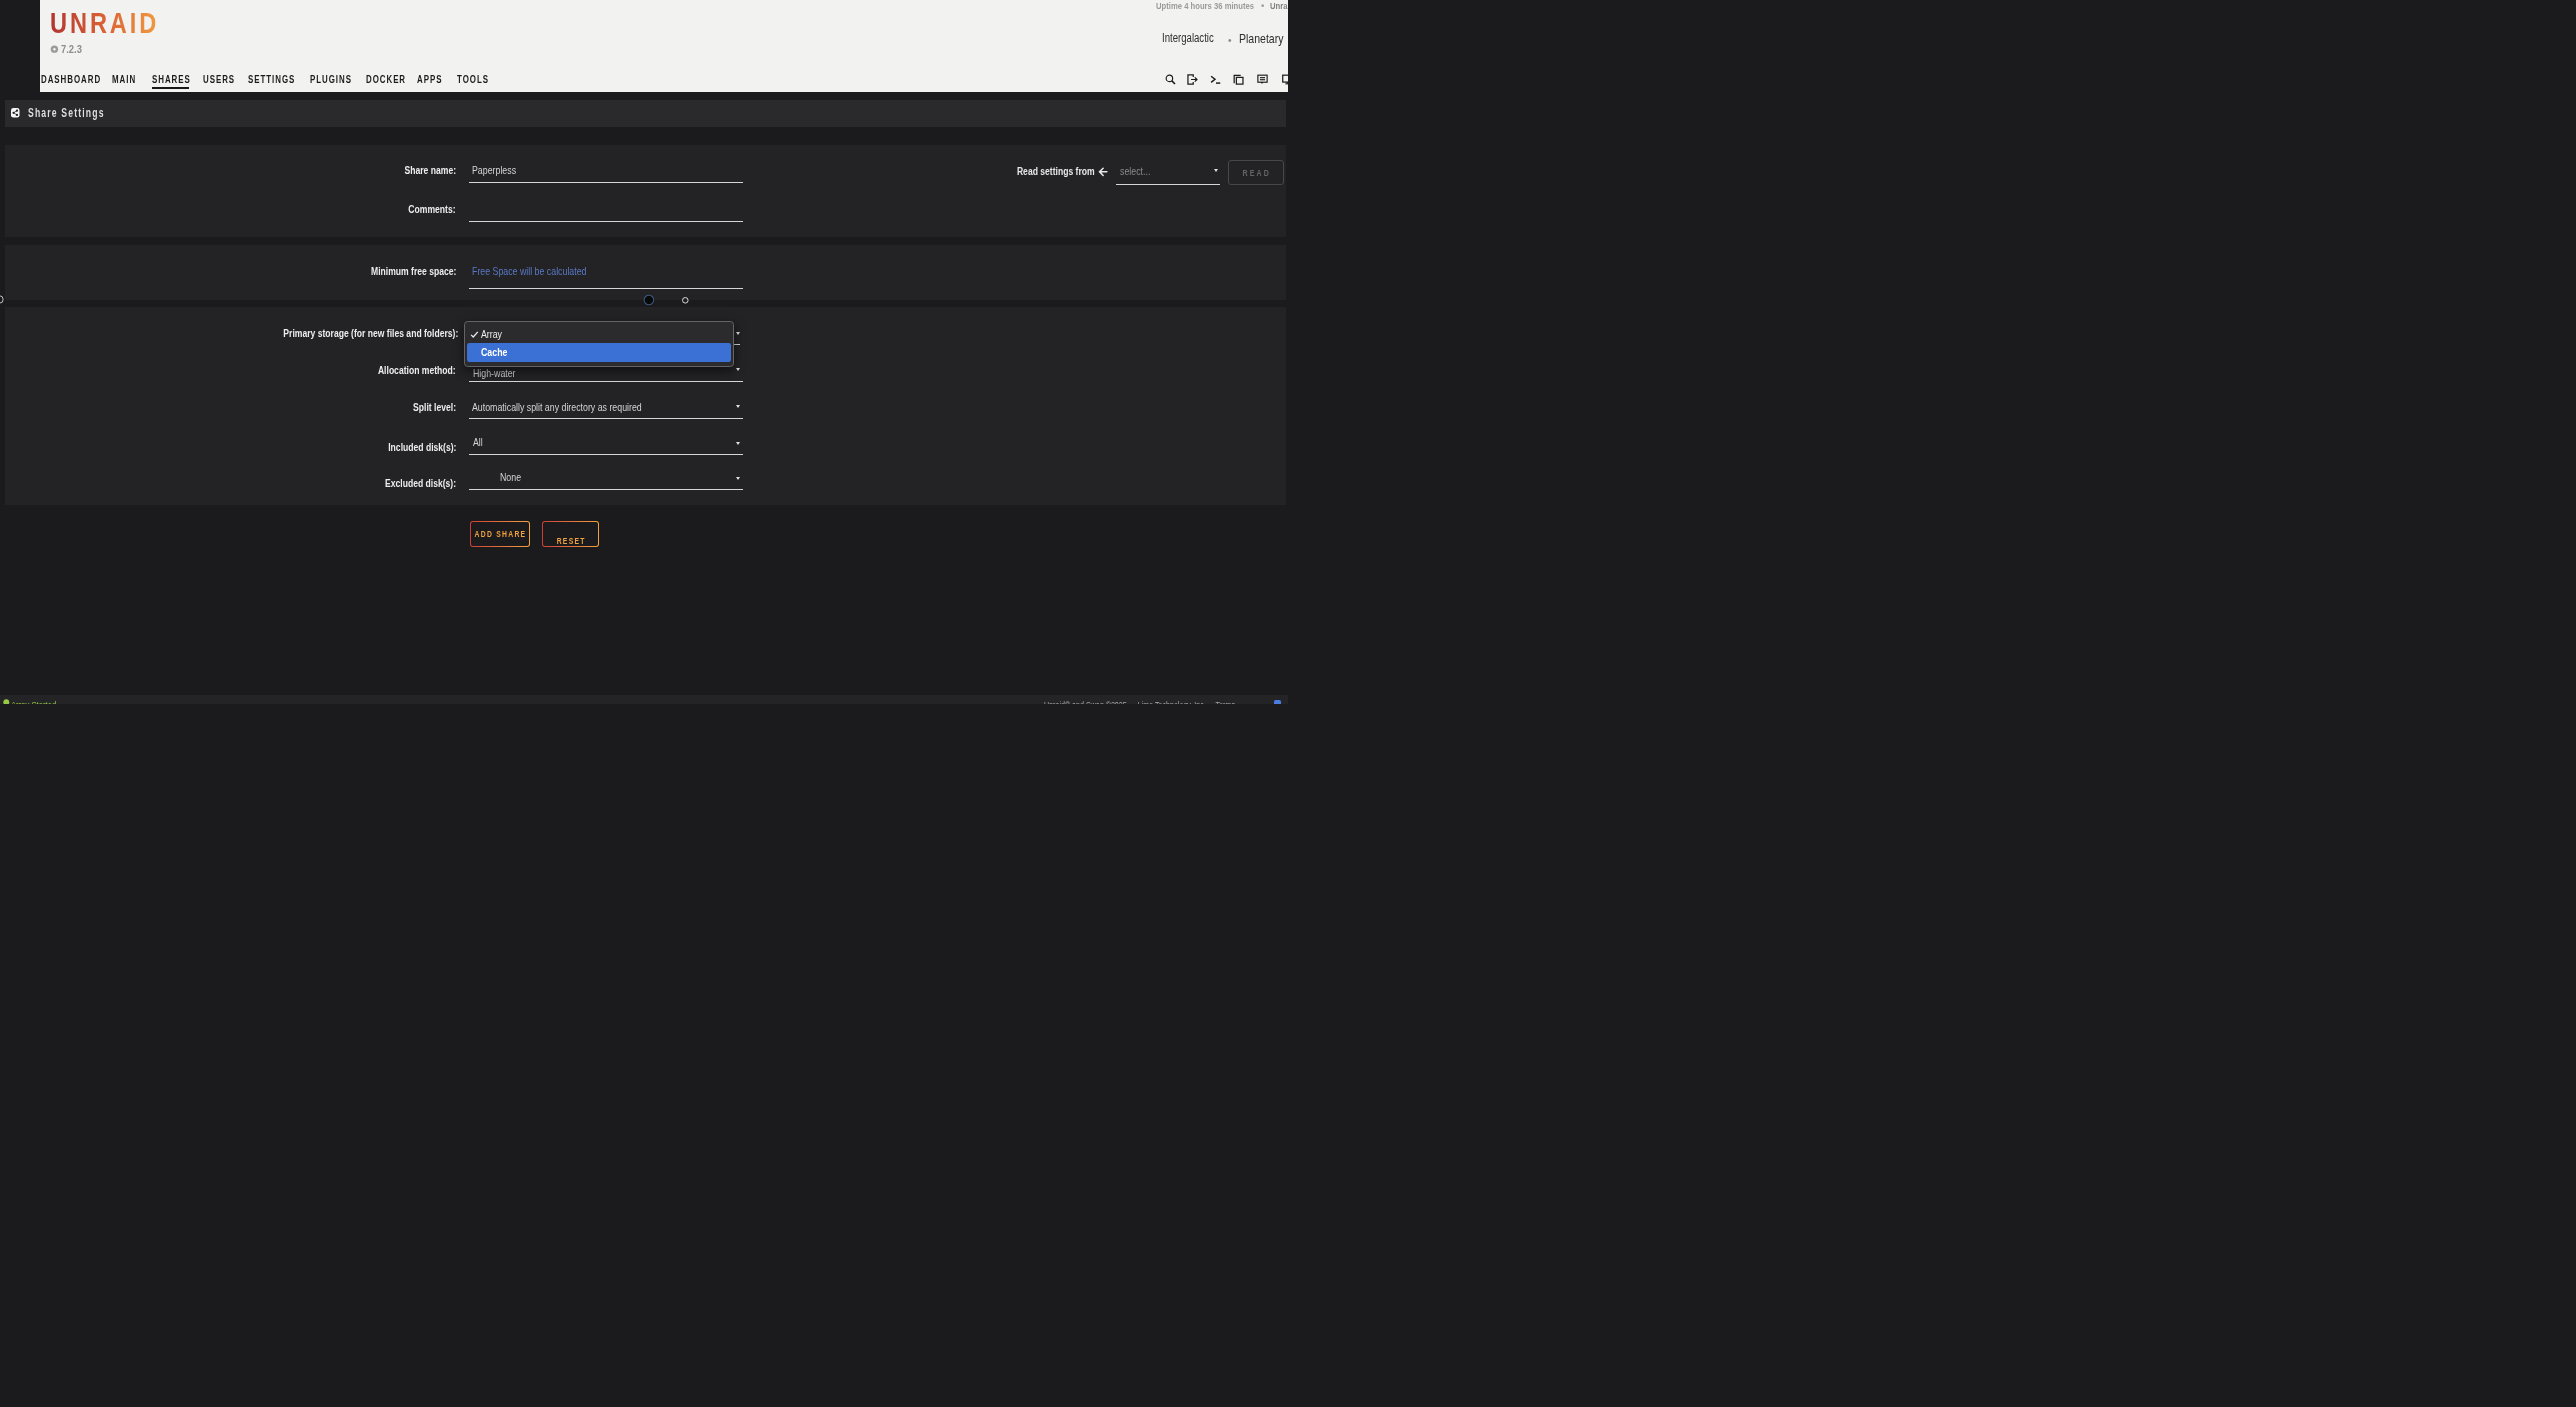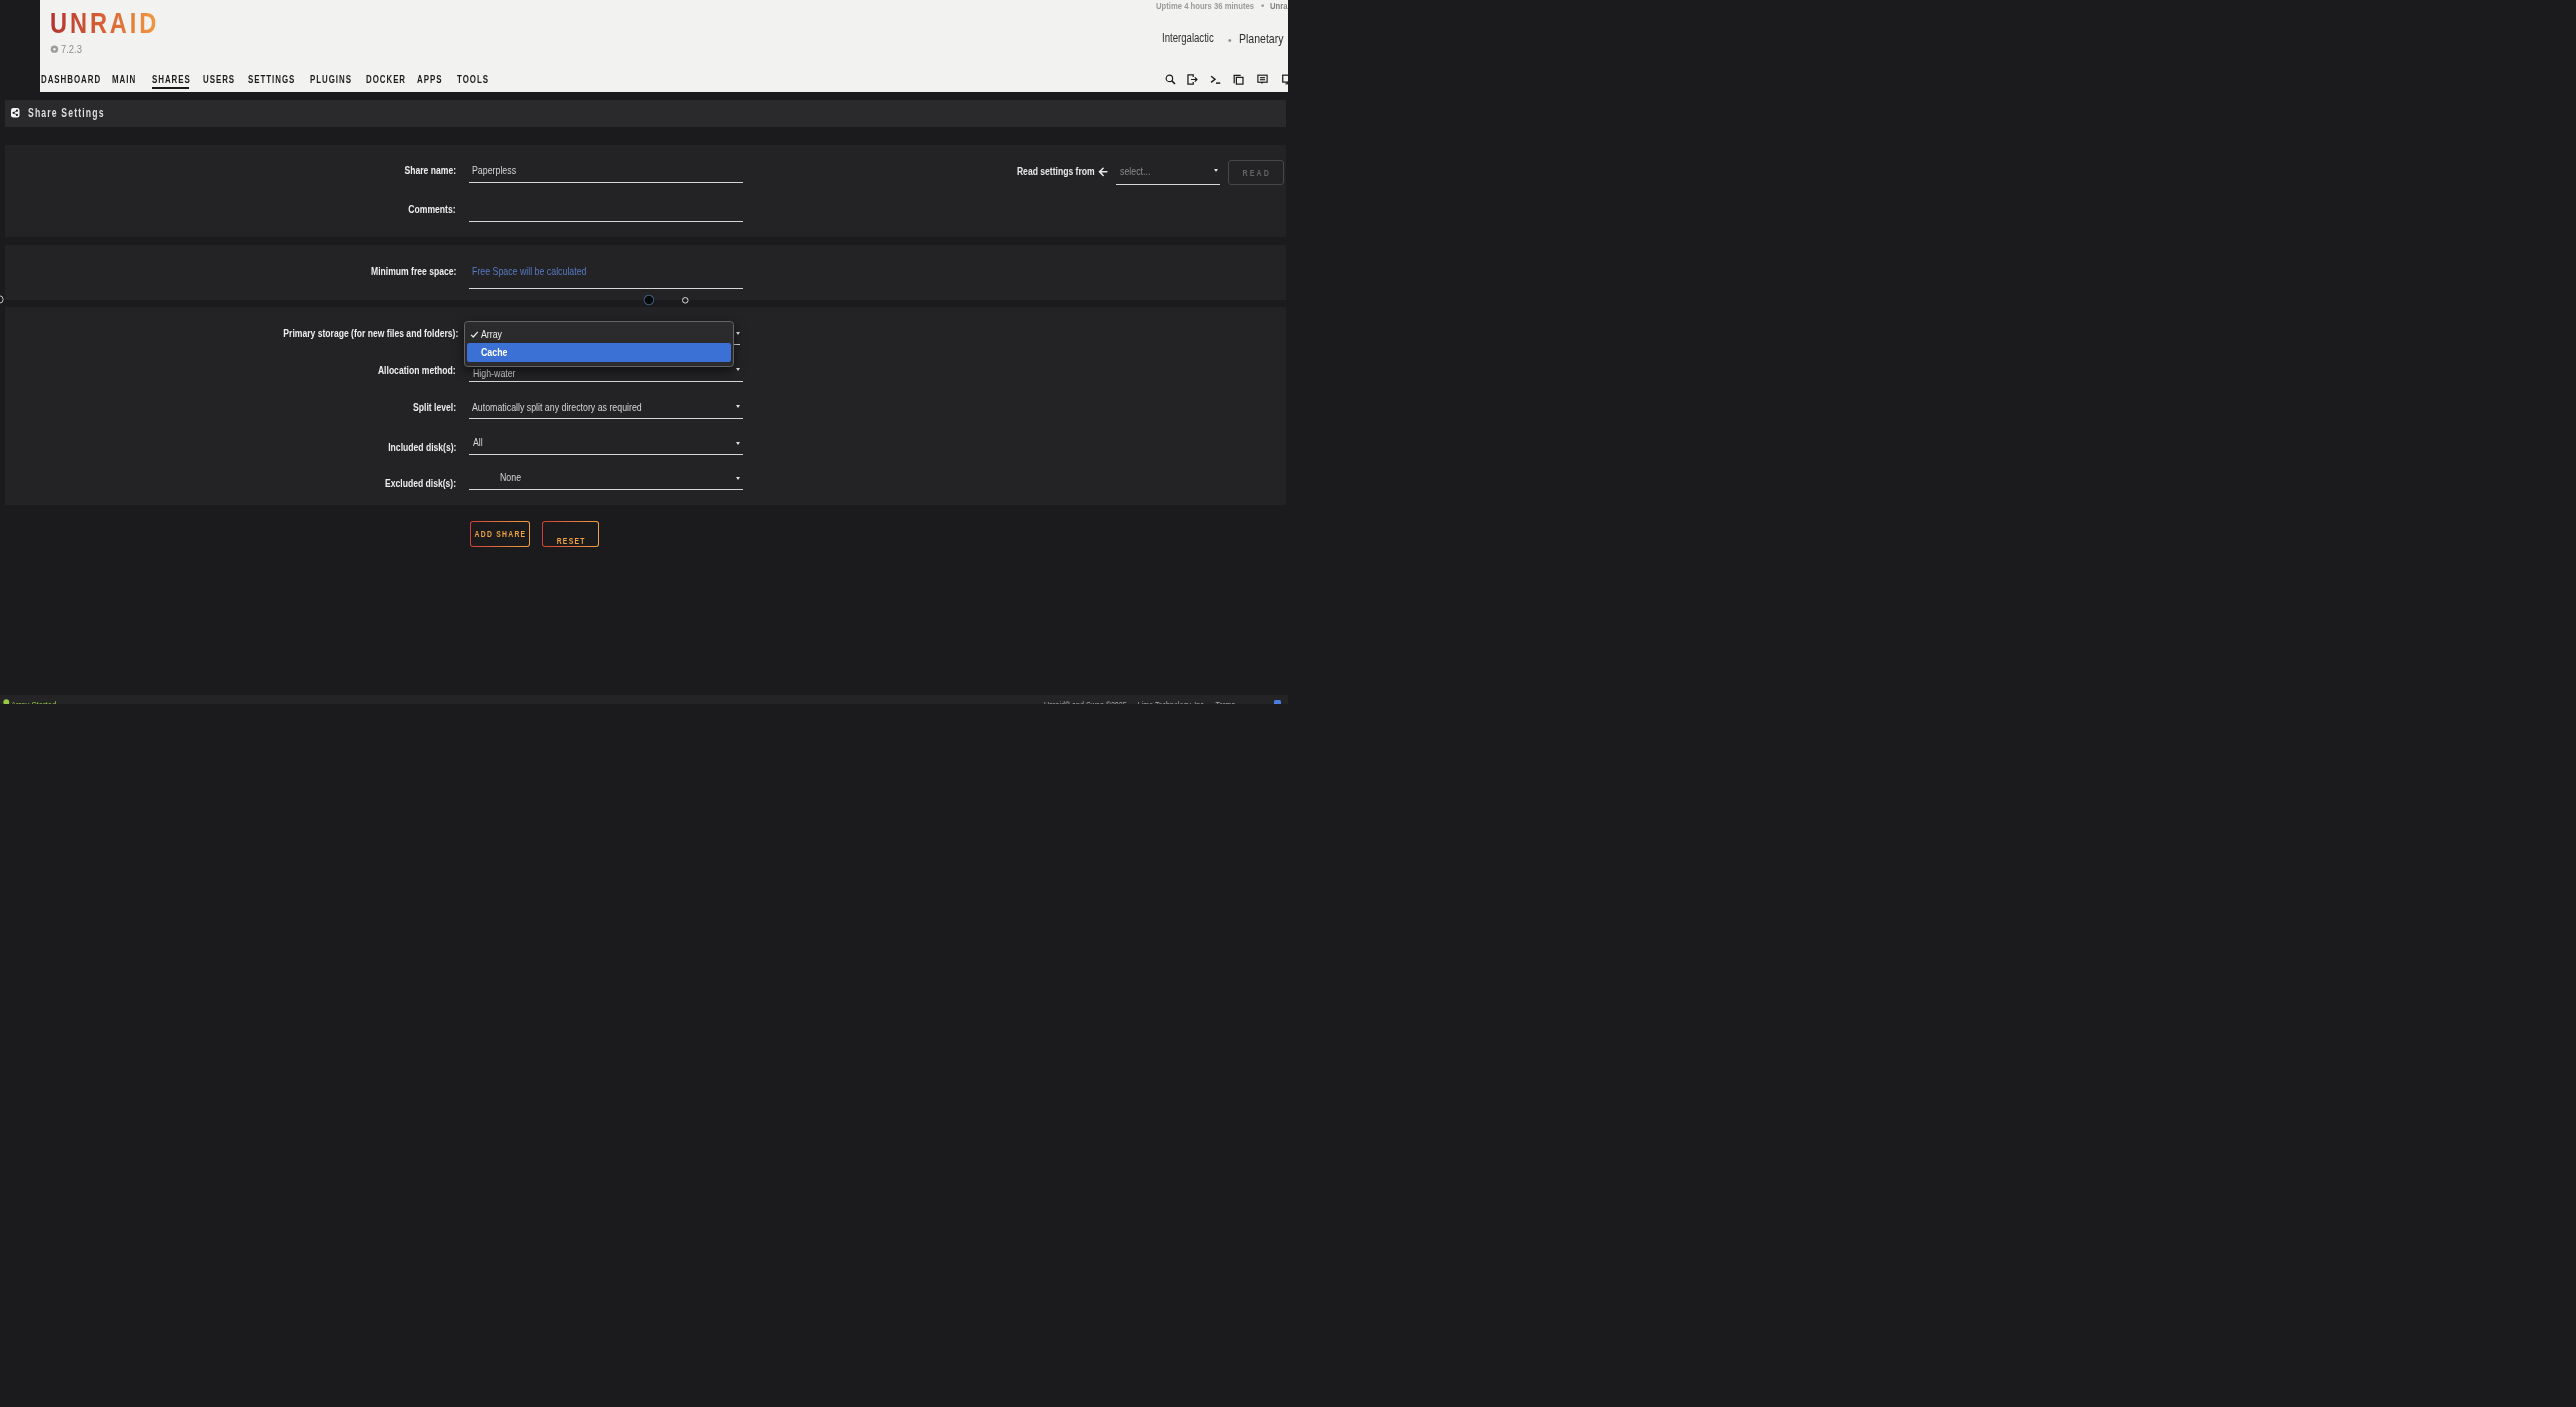--- a/index.html
+++ b/index.html
@@ -35,21 +35,21 @@
           <stop offset="0.5" stop-color="#da6234"></stop>
           <stop offset="1" stop-color="#f09c43"></stop>
     </linearGradient>
       </defs>
     <text x="0" y="39" font-family="Liberation Sans" font-weight="bold" font-size="41" letter-spacing="5" fill="url(#lg)" textLength="148" lengthAdjust="spacingAndGlyphs">UNRAID</text>
   </svg>
   <svg class="abs" style="left:9.6px; top:44px;" width="10.3" height="10.3" viewBox="0 0 14 14">
     <circle cx="6" cy="7" r="5" fill="#9b9b9b"></circle>
       <circle cx="6" cy="7" r="1.7" fill="#f2f2f1"></circle>
   </svg>
-  <div class="abs" style="left:20.7px; top:43px; font-size:10.7px; font-weight:normal; color:#8e8e8e;"><span style="display:inline-block; transform:scaleX(0.88); transform-origin:0 50%;">7.2.3</span></div>
+  <div class="abs" style="left:20.7px; top:43px; font-size:10.7px; font-weight:bold; color:#8e8e8e;"><span style="display:inline-block; transform:scaleX(0.88); transform-origin:0 50%;">7.2.3</span></div>
 
   <div class="abs" style="left:1116px; top:0.4px; font-size:9.6px; font-weight:bold; color:#9b9b9b; white-space:nowrap;"><span class="cx">Uptime 4 hours 36 minutes</span></div>
   <div class="abs" style="left:1221px; top:0.4px; font-size:9.6px; font-weight:bold; color:#9b9b9b;">•</div>
   <div class="abs" style="left:1230px; top:0.4px; font-size:9.6px; font-weight:bold; color:#828282; white-space:nowrap;"><span class="cx">Unraid OS <i>Starter&nbsp;Plan</i></span></div>
 
   <div class="abs" style="left:1122px; top:31px; font-size:12px; color:#2e2e2e; white-space:nowrap;"><span style="display:inline-block; transform:scaleX(0.80); transform-origin:0 50%;">Intergalactic</span></div>
   <div class="abs" style="left:1188px; top:35px; font-size:10.3px; color:#8a8a8a;">•</div>
   <div class="abs" style="left:1199px; top:31px; font-size:13.6px; color:#2e2e2e; white-space:nowrap;text-align:center;"><span style="display:inline-block; transform:scaleX(0.775); transform-origin:0 50%;">Planetary</span></div>
 
   <svg class="abs" style="left:1253px; top:30px;" width="14" height="17" viewBox="0 0 19 23">

